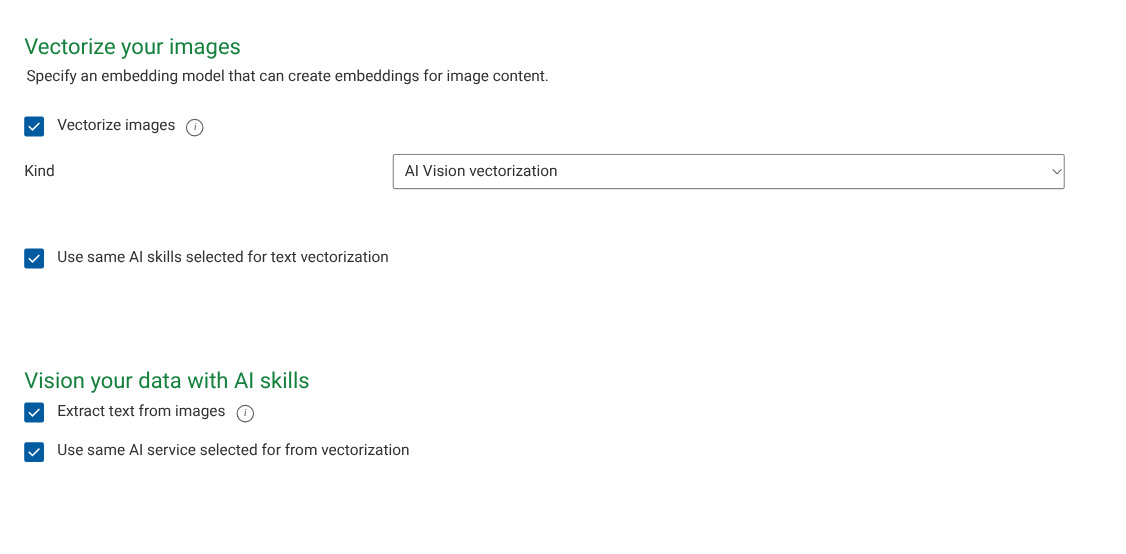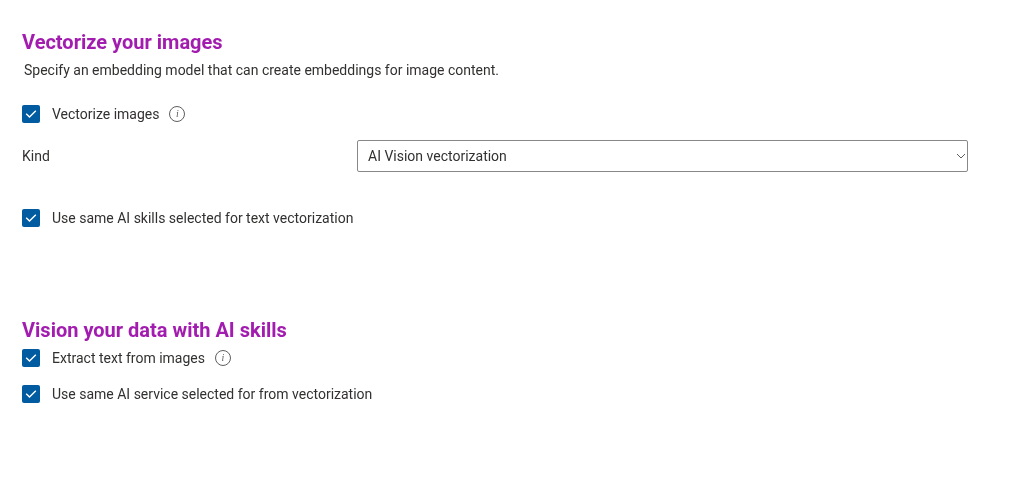--- a/index.html
+++ b/index.html
@@ -1,24 +1,24 @@
 <!DOCTYPE html>
 <html><head>
 <meta charset="utf-8">
 <style>
 html,body{margin:0;padding:0;background:#fff;font-family:"Segoe UI","Segoe UI Web",-apple-system,BlinkMacSystemFont,Roboto,"Helvetica Neue",sans-serif;color:#323130;font-size:14px;line-height:20px}
 .page{padding:28px 22px 40px 22px;max-width:990px;box-sizing:border-box}
-h2.section-title{font-size:20px;line-height:28px;font-weight:700;margin:0 0 4px 0;color:#a21caf}
+h2.section-title{font-size:20px;line-height:28px;font-weight:400;margin:0 0 4px 0;color:#15803d}
 p.section-sub{margin:0 0 24px 2px;font-size:14px;color:#323130}
-.row{display:flex;align-items:center;margin-bottom:16px}
+.row{display:flex;align-items:flex-end;margin-bottom:16px}
 .chk{width:18px;height:18px;border-radius:2px;background:#005ba1;display:flex;align-items:center;justify-content:center;flex:0 0 18px;cursor:pointer}
 .chk svg{display:block}
 .chk-label{margin-left:12px;font-size:14px;color:#323130}
 .info-icon{width:14px;height:14px;border:1px solid #605e5c;border-radius:50%;display:inline-flex;align-items:center;justify-content:center;margin-left:10px;font-size:10px;color:#605e5c;line-height:1;cursor:default;font-style:italic;font-family:Georgia,serif}
-.field-row{display:flex;align-items:center;margin-bottom:36px}
+.field-row{display:flex;align-items:center;margin-bottom:52px}
 .field-label{width:335px;flex:0 0 335px;font-size:14px;color:#323130}
 .select{flex:1;height:30px;border:1px solid #8a8886;border-radius:2px;display:flex;align-items:center;justify-content:space-between;padding:0 0 0 10px;font-size:14px;color:#323130;cursor:pointer;background:#fff}
 .select .chev{flex:0 0 auto;margin-left:8px;display:flex;align-items:center}
 .section-gap{height:72px}
 </style>
 </head>
 <body>
 
 <div class="page">
 

